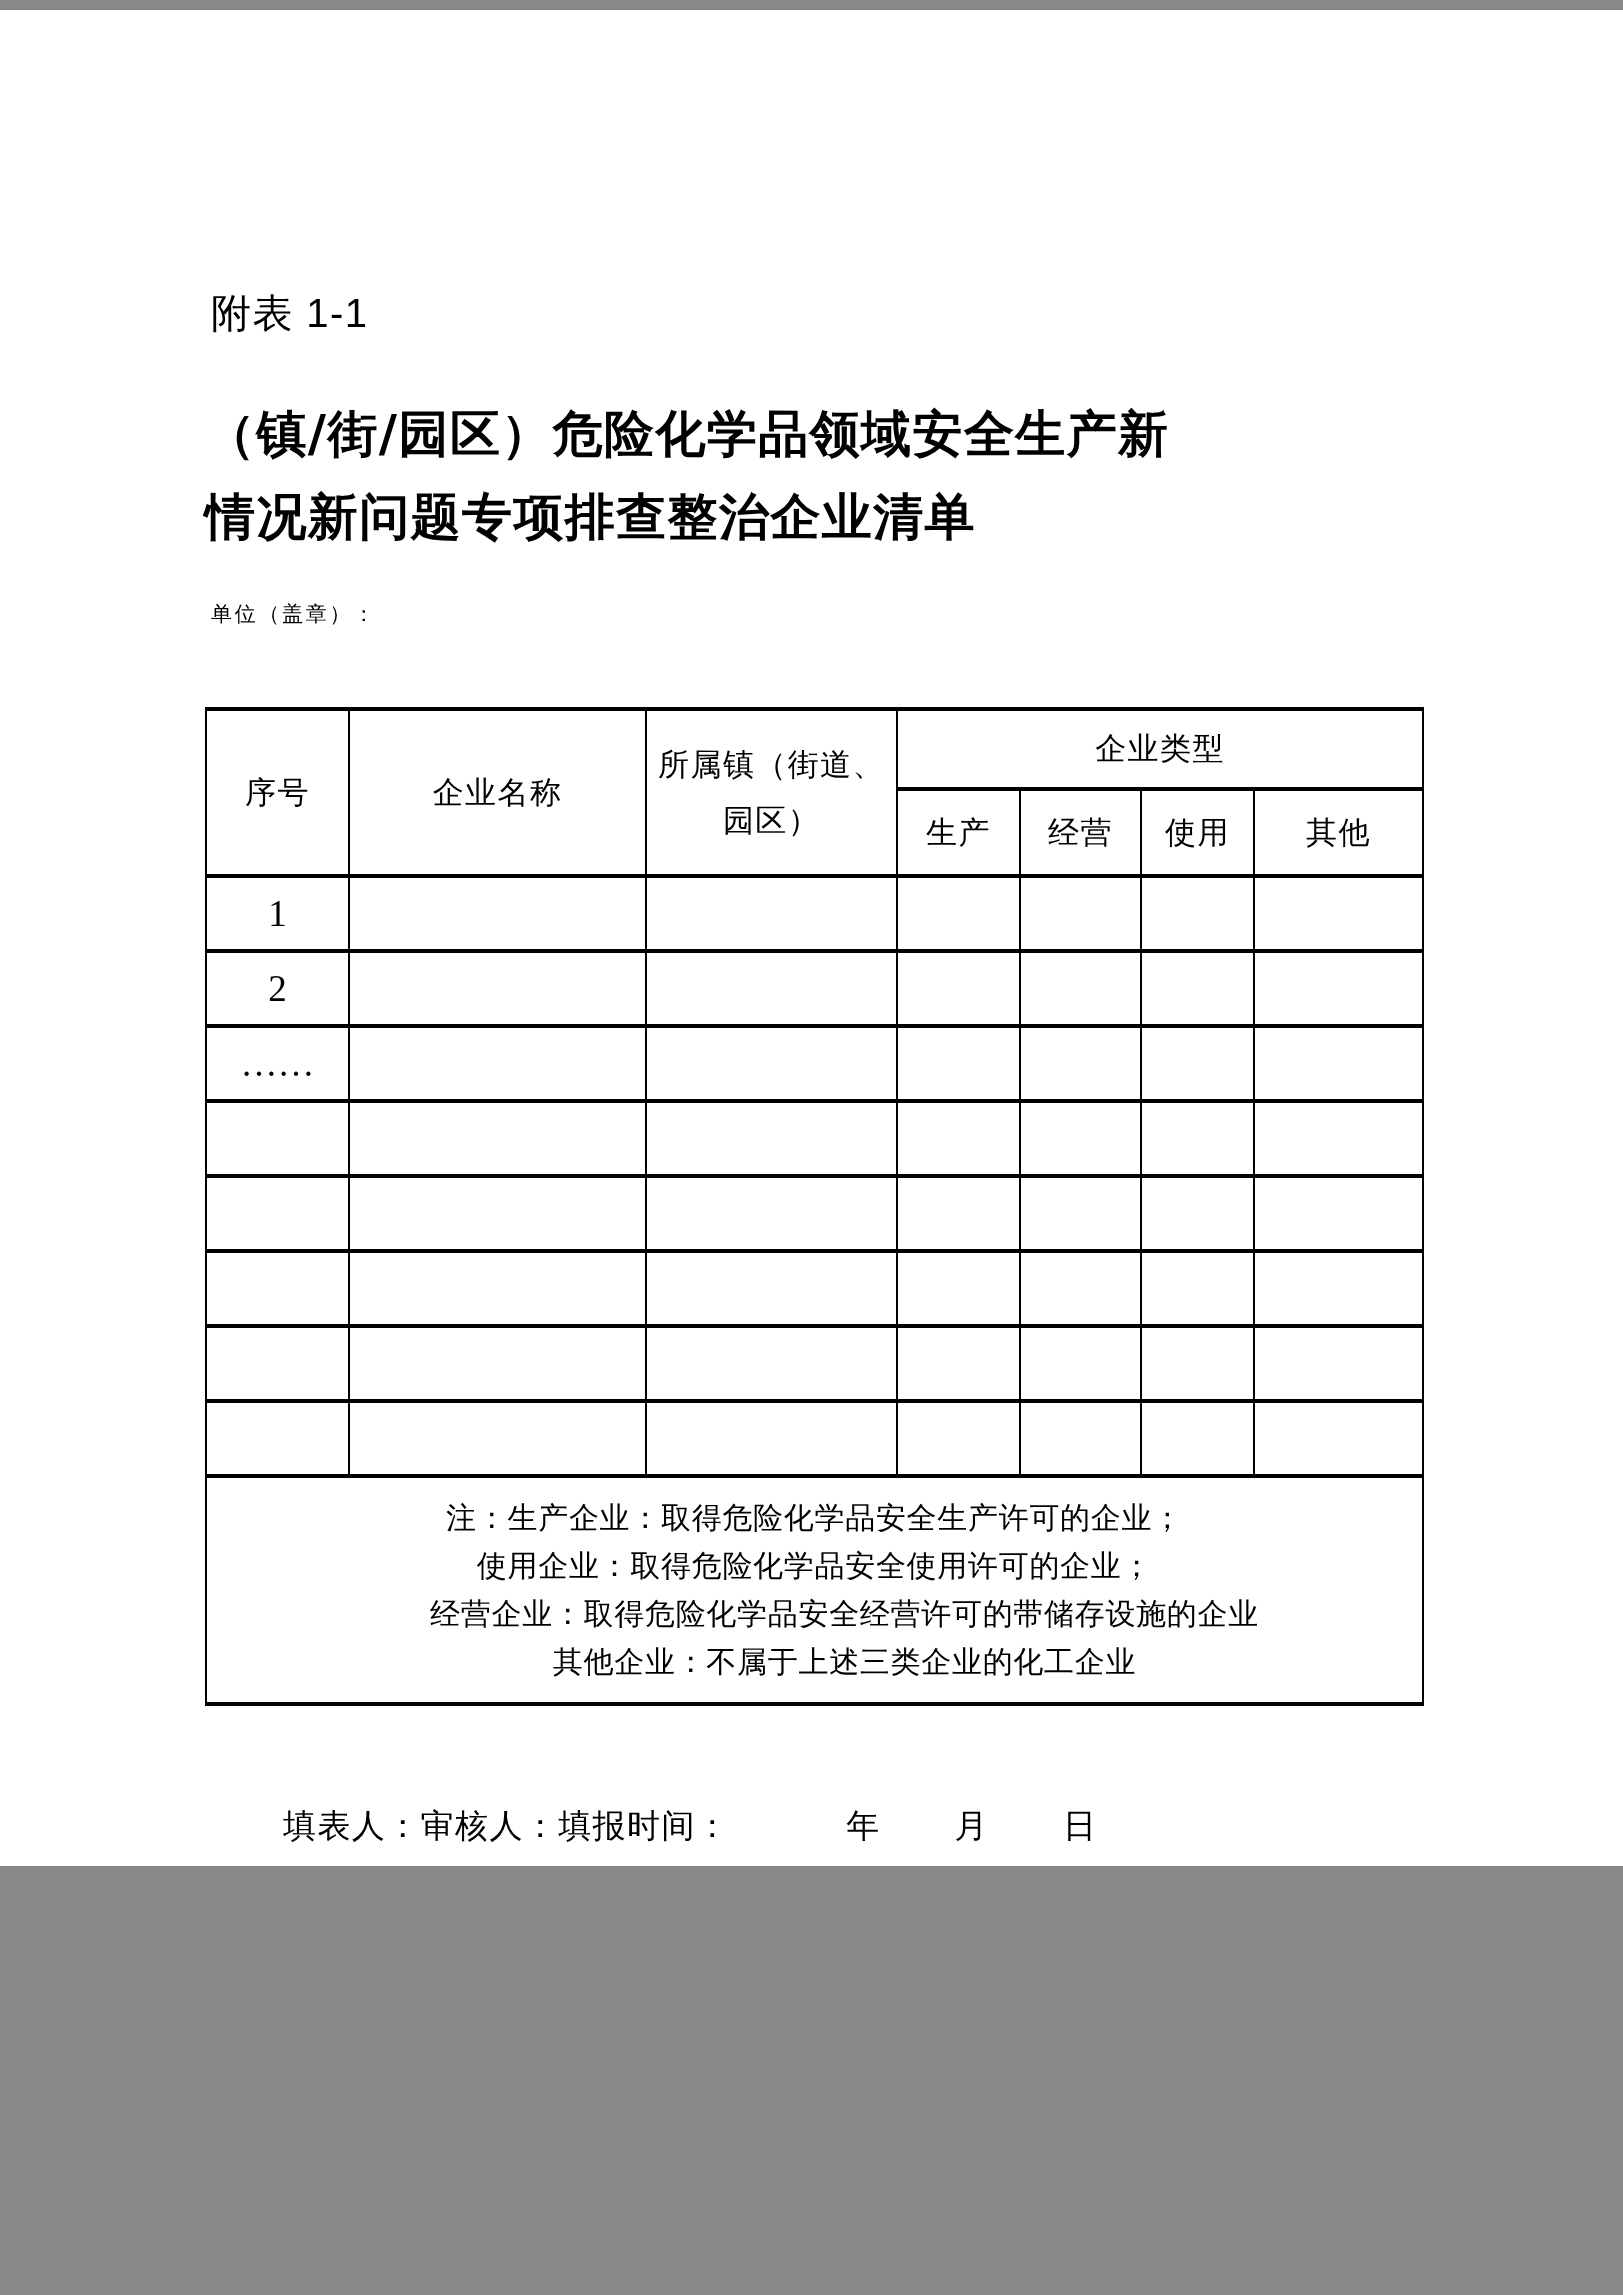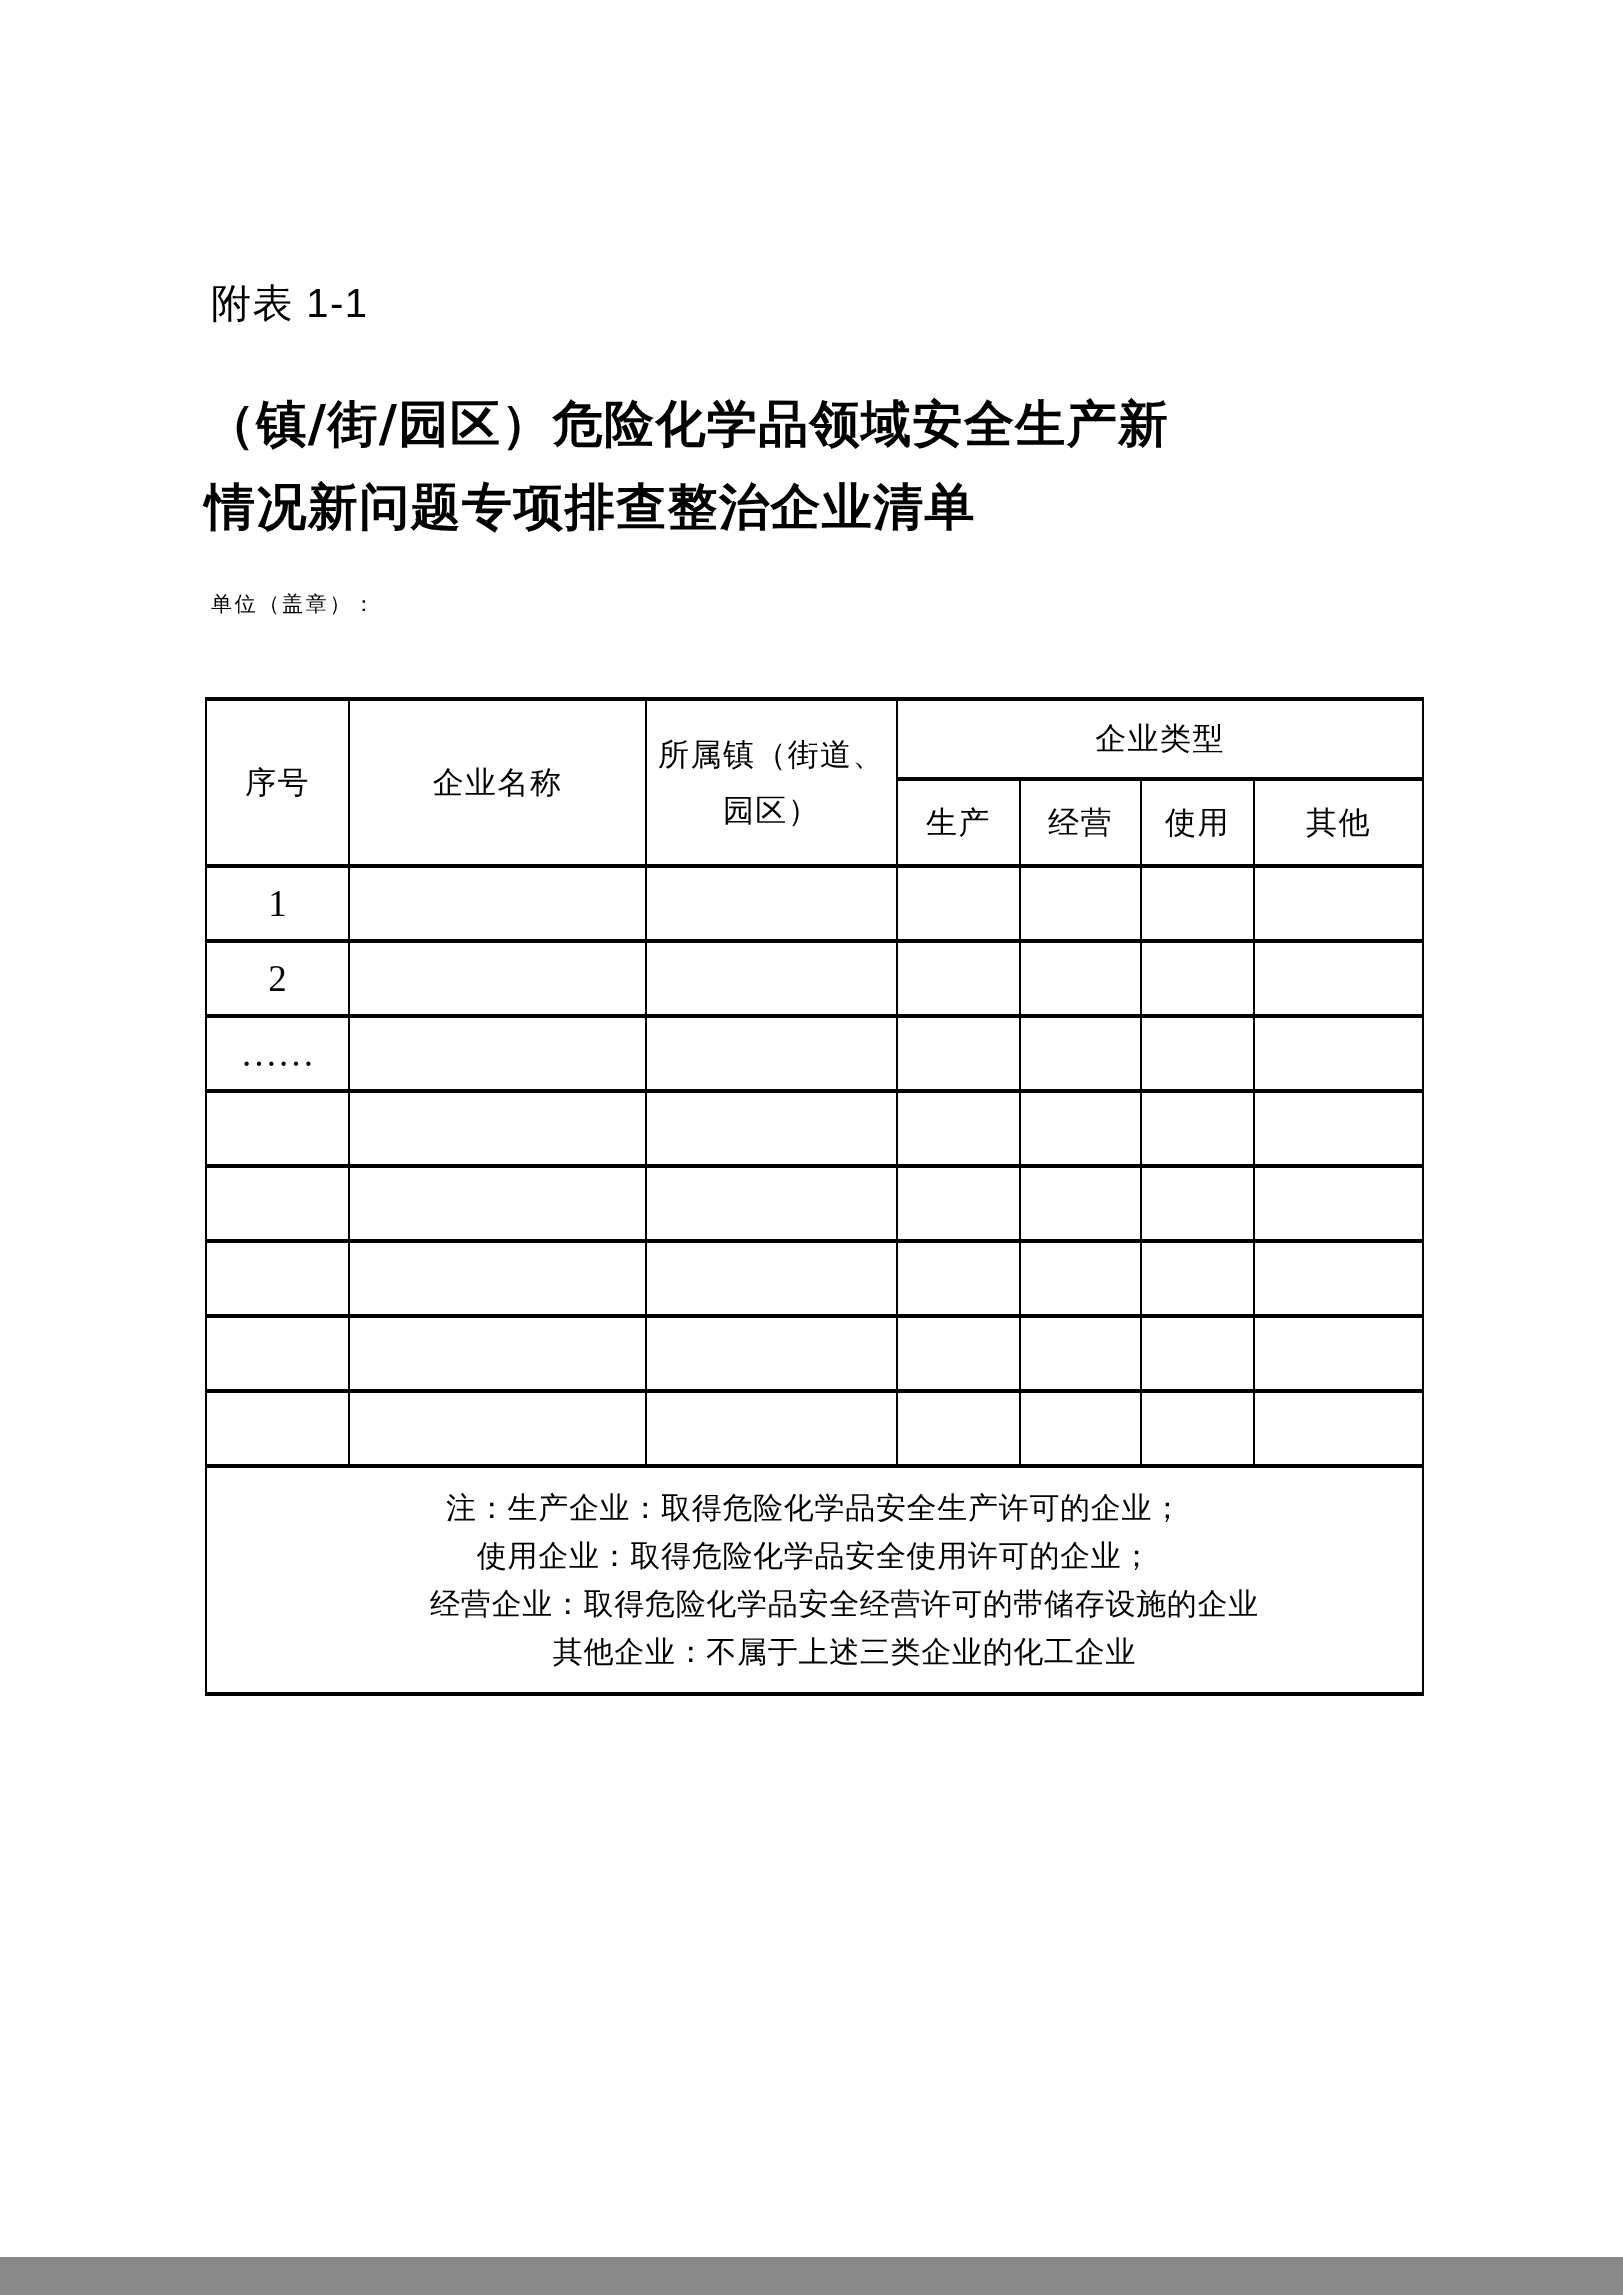--- a/index.html
+++ b/index.html
@@ -1,20 +1,20 @@
 <!DOCTYPE html>
 <html style="font-size:11px"><head>
 <meta charset="utf-8">
 <style>
   html, body { margin: 0; padding: 0; background: #888; }
   .page {
     position: relative;
     width: 1623px;
-    height: 2257px;
-    margin: 0 auto;
+    height: 1856px;
+    margin: 10px auto;
     background: #ffffff;
     font-family: "Liberation Serif", serif;
     color: #000000;
     overflow: hidden;
   }
   .doc-label {
     position: absolute;
     left: 211px;
     top: 276px;
     font-family: "Liberation Sans", sans-serif;
@@ -211,15 +211,18 @@
         <td colspan="7" class="note-cell">
           <div class="note-line">注：生产企业：取得危险化学品安全生产许可的企业；</div>
           <div class="note-line">使用企业：取得危险化学品安全使用许可的企业；</div>
           <div class="note-line indent">经营企业：取得危险化学品安全经营许可的带储存设施的企业</div>
           <div class="note-line indent">其他企业：不属于上述三类企业的化工企业</div>
         </td>
       </tr>
     </tbody>
   </table>
 
+  <div class="footer-line">
+    <span>填表人：审核人：填报时间：</span><span class="gap-year">年</span><span class="gap-month">月</span><span class="gap-day">日</span>
+  </div>
 
 </div>
 
 
 </body></html>

